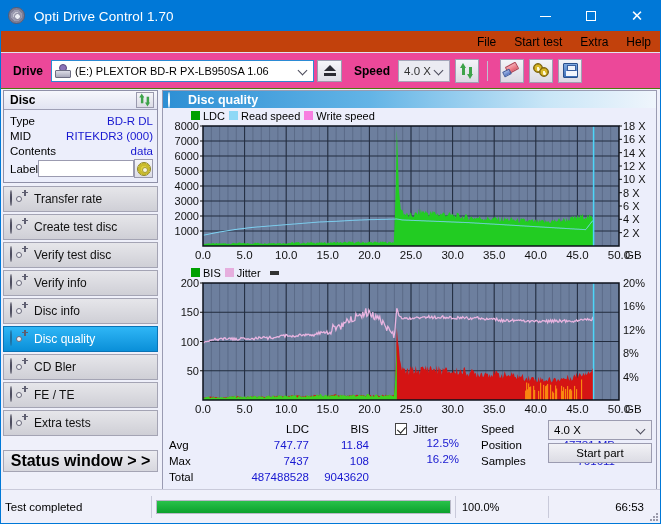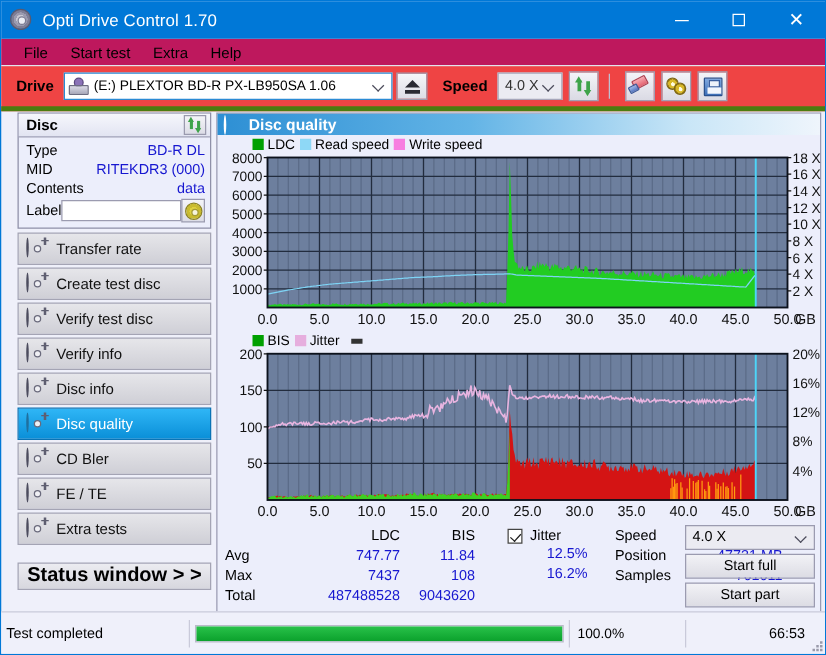--- a/index.html
+++ b/index.html
@@ -22,25 +22,25 @@
       border:1px solid #5a5a70; }
   .disc-glyph:after { content:""; position:absolute; left:6px; top:6px; width:5px; height:5px; border-radius:50%; background:#eceef5; border:1px solid #7b7b92; }
   .tb-title { color:#fff; font-size:13.5px; letter-spacing:.1px; }
   .tb-btns { position:absolute; right:0; top:0; height:30px; display:flex; }
   .tb-btn { width:46px; height:30px; display:flex; align-items:center; justify-content:center; color:#fff; font-size:13px; }
   .gl-min { width:11px; height:1px; background:#fff; }
   .gl-max { width:10px; height:10px; border:1px solid #fff; }
   .gl-close { font-size:15px; line-height:14px; font-family:"DejaVu Sans", sans-serif; }
 
   
-  .menubar { height:22px; background:#be185d; display:flex; align-items:center; padding-left:9px; border-bottom:1px solid #e3e4ee; }
+  .menubar { height:22px; background:#c2410c; display:flex; align-items:center; padding-left:9px; border-bottom:1px solid #e3e4ee;justify-content:flex-end; }
   .menu-item { padding:2px 9px; font-size:12px; color:#000; }
 
   
-  .toolbar { height:36px; background:#ef4444; display:flex; align-items:center; padding:0 6px; border-bottom:4px solid #4d7c0f; }
+  .toolbar { height:36px; background:#ec4899; display:flex; align-items:center; padding:0 6px; border-bottom:1px solid #4d7c0f; }
   .tlabel { font-weight:bold; font-size:12px; margin:0 8px 0 6px; }
   .drive-combo { flex:none; width:263px; height:22px; background:#fff; border:1px solid #2b8bd4; display:flex; align-items:center; padding:0 0 0 3px; position:relative; }
   .drv-ico { width:16px; height:14px; position:relative; margin-right:4px; flex:none; }
   .drv-ico .body { position:absolute; left:0; bottom:0; width:16px; height:8px; background:linear-gradient(#dcdce6,#a9a9bb); border:1px solid #6d6d82; border-radius:1px; }
   .drv-ico .head { position:absolute; left:4px; top:0; width:8px; height:8px; border-radius:50%; background:#8b73b8; border:1px solid #5b4880; }
   .drv-text { font-size:11px; white-space:nowrap; overflow:hidden;text-align:center; }
   .cb-arrow { position:absolute; right:7px; top:6px; width:7px; height:7px; border-left:1.4px solid #4a4a5a; border-bottom:1.4px solid #4a4a5a; transform:rotate(-45deg); }
   .eject-btn { width:25px; height:22px; margin-left:3px; background:linear-gradient(#f6f6f9,#dcdce6); border:1px solid #9c9cb0; display:flex; align-items:center; justify-content:center; }
   .eject-tri { width:0;height:0;border-left:6px solid transparent;border-right:6px solid transparent;border-bottom:6px solid #2a2a33; }
   .eject-bar { width:12px;height:3px;background:#2a2a33;margin-top:2px; }
@@ -64,21 +64,21 @@
      background:radial-gradient(circle at 50% 50%, #fff7d0 0 20%, #d8b828 21% 60%, #a8891a 61% 100%); border:1px solid #7d6510; }
   .ico-discs .d:after{content:"";position:absolute;left:3.5px;top:3.5px;width:3px;height:3px;border-radius:50%;background:#fffbe0;}
   .ico-discs .d1 { left:0; top:0; }
   .ico-discs .d2 { left:6px; top:4px; }
   
   .ico-save { width:15px;height:15px;background:linear-gradient(#7fa8e0,#3d6fb8); border:1px solid #2a4f8c; position:relative; border-radius:1px; }
   .ico-save .shutter { position:absolute; left:3px; top:1px; width:9px; height:6px; background:#eef2fa; border:1px solid #3a5e9e; }
   .ico-save .lbl { position:absolute; left:2px; bottom:1px; width:11px; height:5px; background:#f2f5fc; }
 
   
-  .content { position:absolute; left:0; top:89px; right:0; bottom:22px;margin-left:11px; }
+  .content { position:absolute; left:0; top:89px; right:0; bottom:22px; }
 
   
   .sidebar { position:absolute; left:2px; top:0; width:155px; bottom:0; }
   .panel { border:1px solid #8f90a8; background:#eceefb; }
   .panel-head { height:19px; background:linear-gradient(#f6f7fc,#e2e4f2); display:flex; align-items:center; justify-content:space-between; padding:0 3px 0 6px; border-bottom:1px solid #9fa0b6; }
   .panel-head .t { font-weight:bold; font-size:12px; }
   .mini-btn { width:18px; height:16px; background:linear-gradient(#f4f4f8,#dcdce6); border:1px solid #9a9aae; display:flex; align-items:center; justify-content:center; }
   .mini-btn .ico-refresh { transform:scale(.82); }
   .disc-rows { padding:3px 4px 4px 6px; }
   .drow { display:flex; justify-content:space-between; align-items:center; height:15px; font-size:11.5px; }
@@ -644,21 +644,20 @@
             <span class="spd-k">Samples</span>
             <span class="spd-v">761611</span>
           </div>
         </div>
 
         <div class="btn-box">
           <div class="sel-speed">
             <span>4.0 X</span>
             <span class="cb-arrow" style="top:5px;"></span>
           </div>
-          <div class="act-btn">Start full</div>
           <div class="act-btn">Start part</div>
         </div>
       </div>
     </div>
   </div>
 
   <div class="statusbar">
     <div class="sb-text">Test completed</div>
     <div class="sb-sep"></div>
     <div class="pbar-cell">

